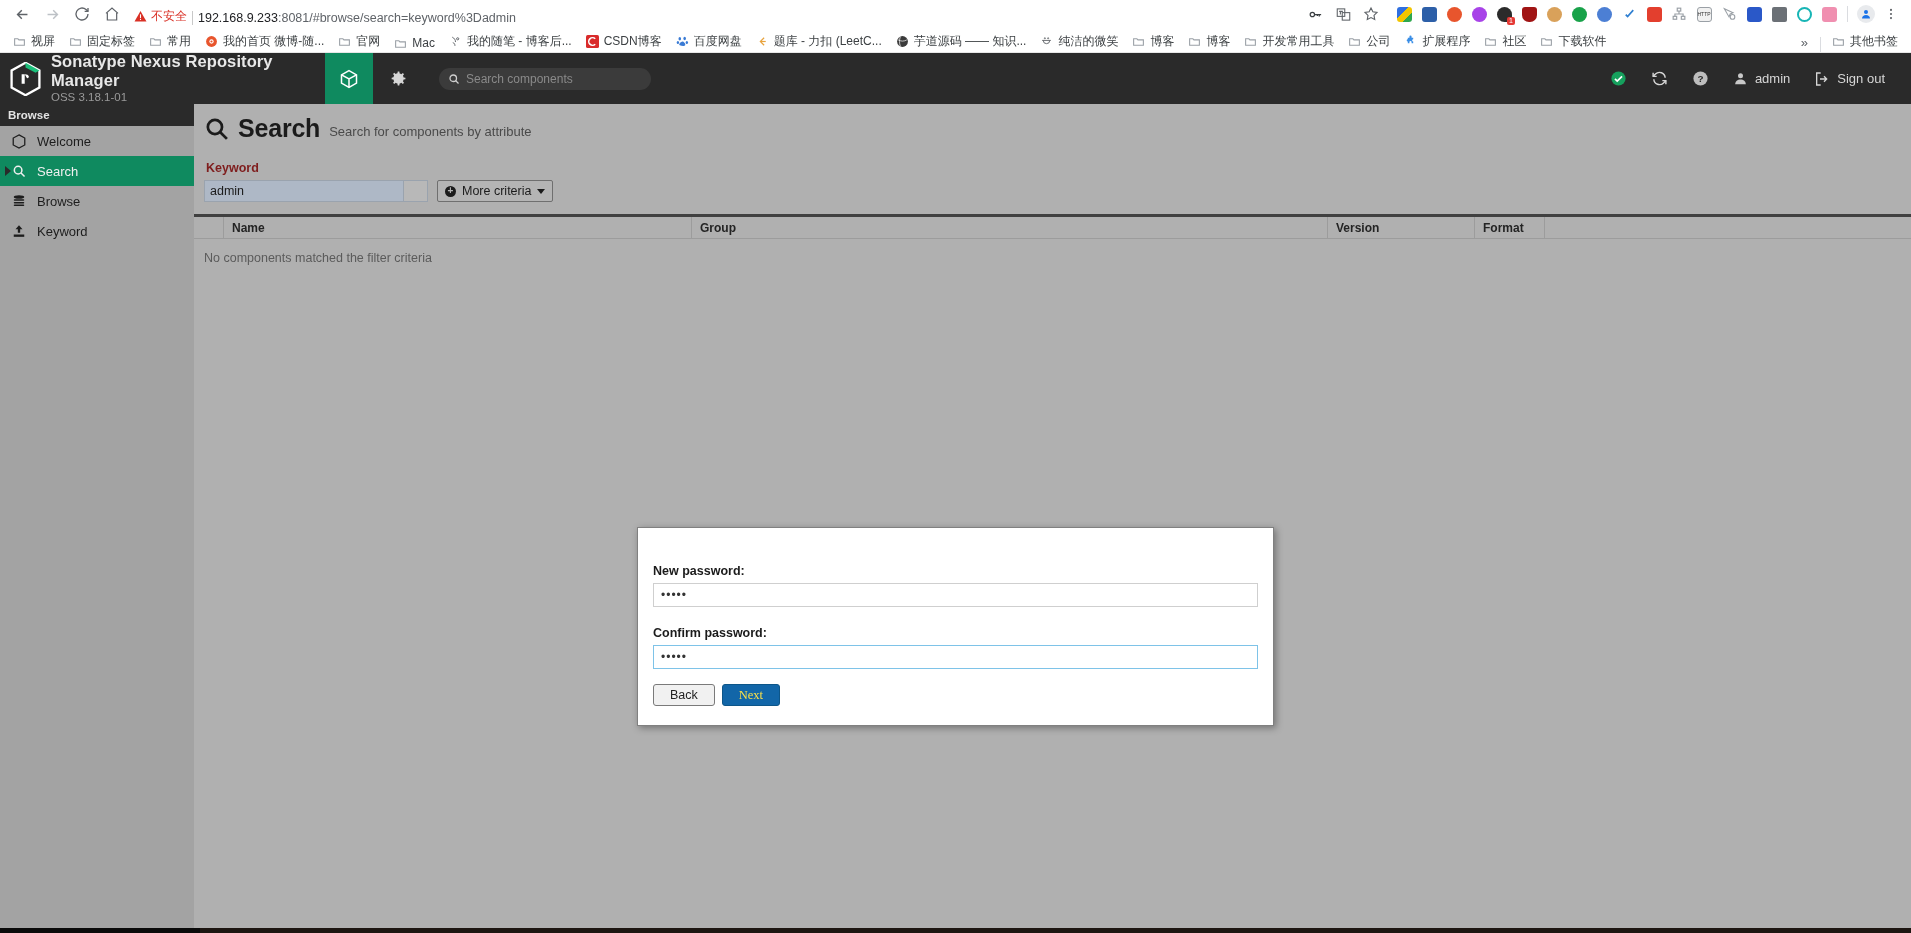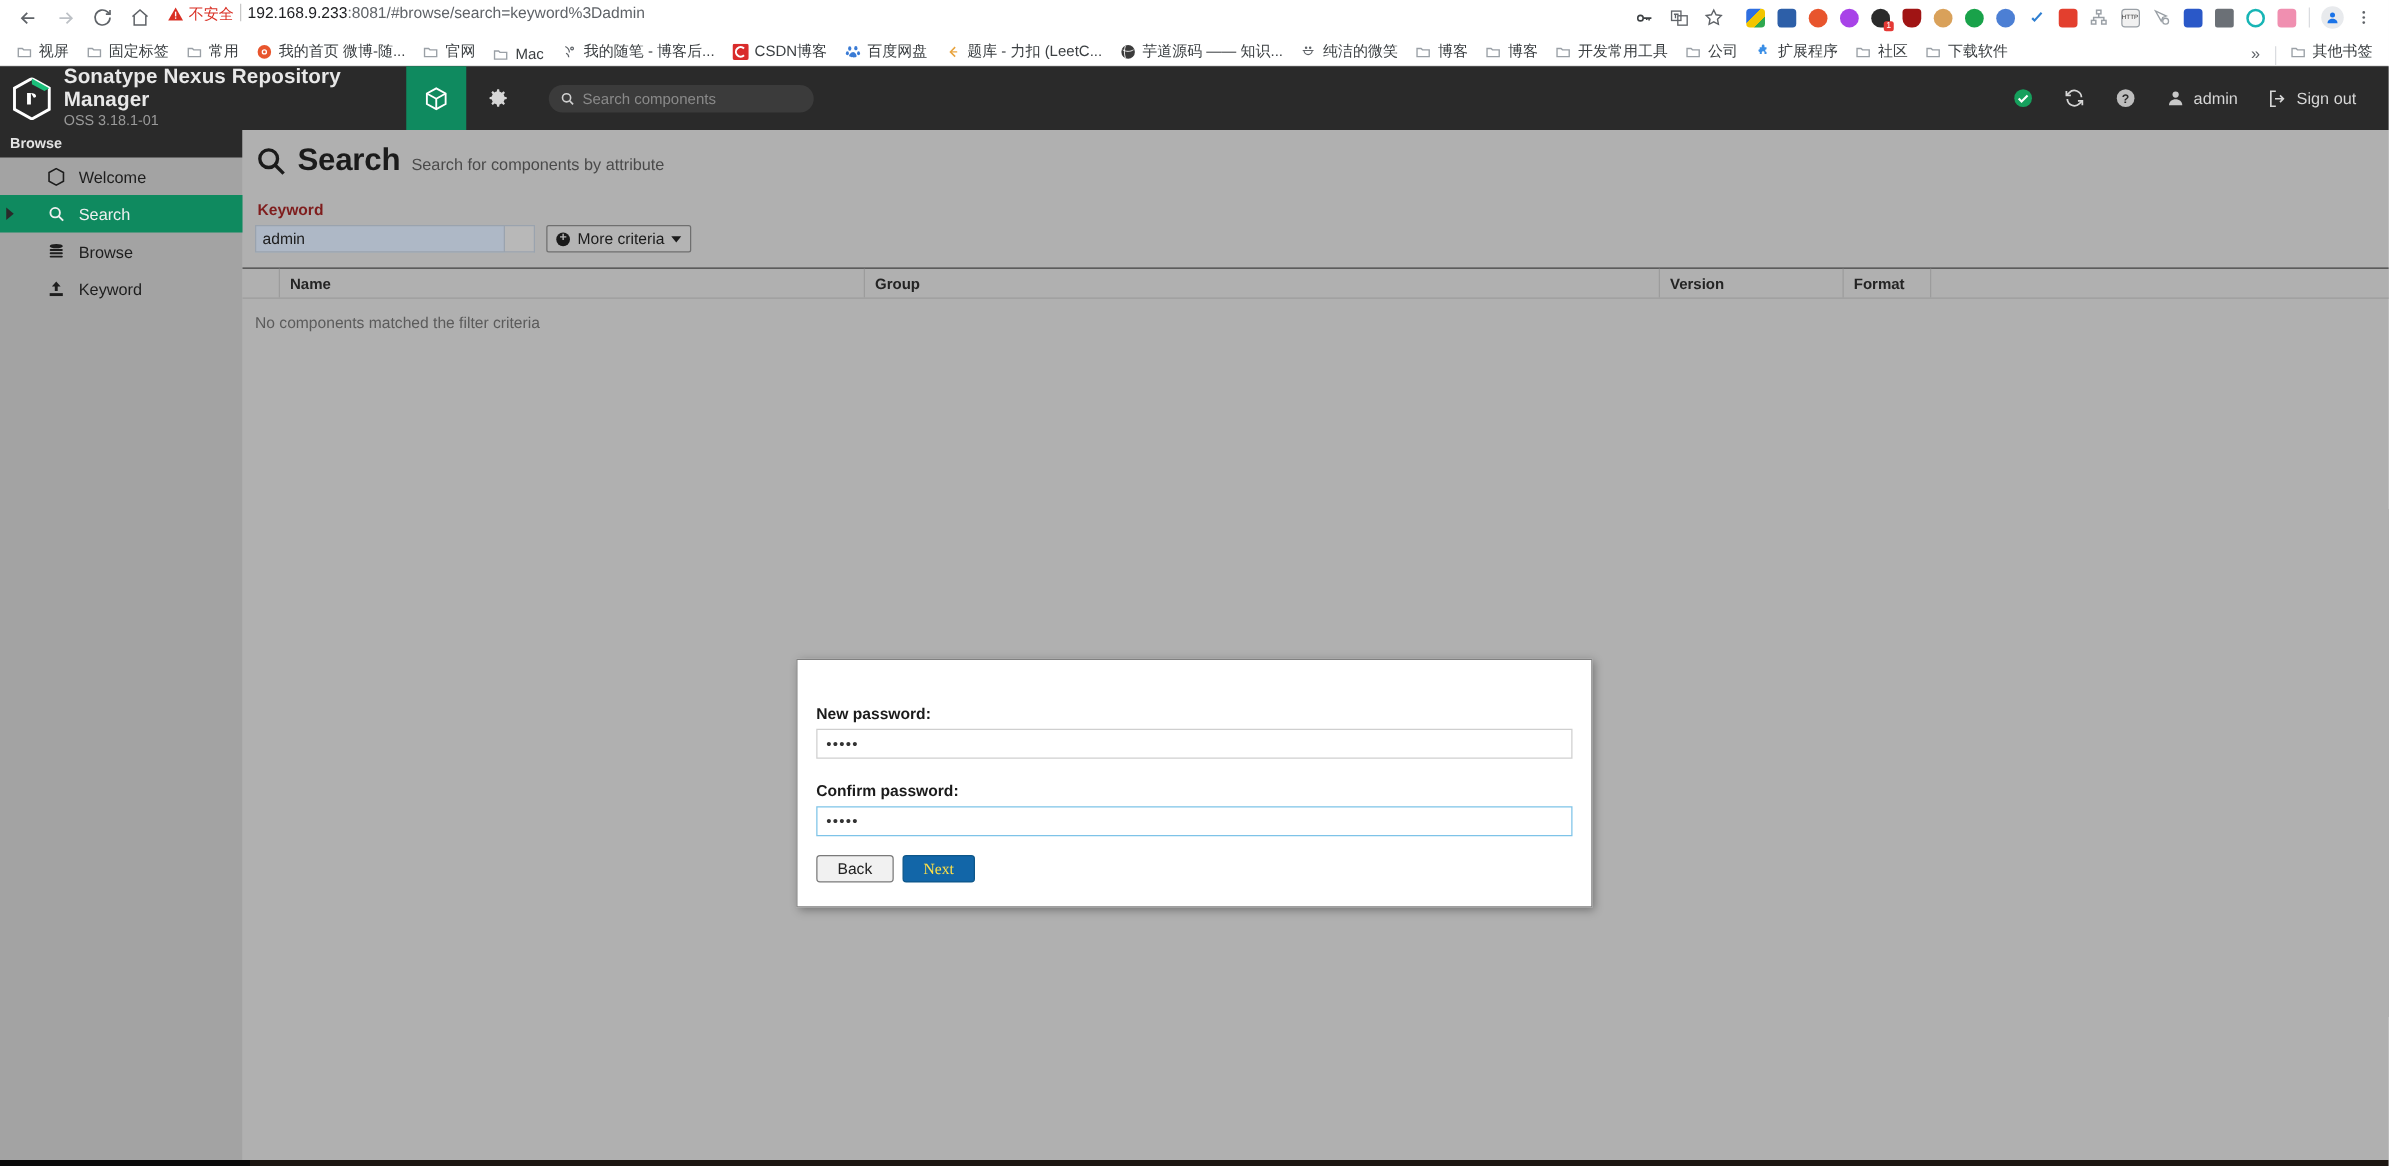--- a/index.html
+++ b/index.html
@@ -18,21 +18,21 @@
     padding: 0 8px; background: #ffffff; gap: 2px;
   }
   .nav-btn {
     width: 28px; height: 24px; display: flex; align-items: center;
     justify-content: center; color: #5f6368; flex: 0 0 auto;
   }
   .nav-btn.disabled { color: #bdc1c6; }
   .nav-btn svg { display: block; }
 
   #omnibox {
-    flex: 1 1 auto; height: 22px; display: flex; align-items: flex-start;
+    flex: 1 1 auto; height: 22px; display: flex; align-items: flex-end;
     margin-left: 6px; gap: 5px; min-width: 0;
   }
   #security-chip {
     display: flex; align-items: center; gap: 4px;
     font-size: 12px; color: #d93025; flex: 0 0 auto;
   }
   #security-chip .warn-tri { display:block; }
   #omnibox-sep { width:1px; height:14px; background:#c8c8c8; flex:0 0 auto; }
   #url-text {
     font-size: 12.5px; color: #202124; white-space: nowrap;
@@ -108,21 +108,21 @@
 
   
   #nx-body { display:flex; height: 824px; }
   #sidebar { width:194px; background:#a3a3a3; flex:0 0 auto; }
   #sb-head {
     height:22px; background:#2a2a2a; color:#e3e3e3; font-size:11.5px;
     font-weight:bold; display:flex; align-items:center; padding-left:8px;
   }
   .sb-item {
     height:30px; display:flex; align-items:center; gap:11px;
-    padding-left:37px; font-size:13px; color:#1d1d1d; position:relative;
+    padding-left:11px; font-size:13px; color:#1d1d1d; position:relative;
   }
   .sb-item.active { background:#0f8a5f; color:#f0f0f0; }
   .sb-item.active .caret {
     position:absolute; left:5px; top:50%; transform:translateY(-50%);
     width:0;height:0;border-top:5px solid transparent;border-bottom:5px solid transparent;
     border-left:6px solid #2a2a2a;
   }
   .sb-item .ico { width:15px; display:flex; align-items:center; justify-content:center; flex:0 0 auto;}
 
   
@@ -141,21 +141,21 @@
   #more-criteria {
     height:22px; background:#b4b4b4; border:1px solid #6f6f6f; border-radius:2px;
     display:flex; align-items:center; gap:6px; padding:0 7px; font-size:12.5px; color:#1b1b1b;
   }
   .mc-plus { width:11px;height:11px;border-radius:50%;background:#1b1b1b;color:#b4b4b4;
     font-size:10px;line-height:10px;text-align:center;font-weight:bold;}
   .mc-dn { width:0;height:0;border-left:4px solid transparent;border-right:4px solid transparent;border-top:5px solid #1b1b1b;}
 
   
   #tbl { margin-top:12px; margin-left:-10px; width:1717px; }
-  #tbl-head { display:flex; height:25px; border-top:1px solid #404040; border-bottom:1px solid #9c9c9c; background:#b0b0b0;}
+  #tbl-head { display:flex; height:25px; border-top:3px solid #404040; border-bottom:1px solid #9c9c9c; background:#b0b0b0;}
   .th { font-size:12px; font-weight:bold; color:#242424; display:flex; align-items:center;
         padding-left:8px; border-right:1px solid #9c9c9c; }
   .th.first { width:30px; padding:0; }
   #tbl-empty { font-size:12.5px; color:#5b5b5b; padding:12px 0 0 10px; }
 
   
   #modal-wrap { position:absolute; left:0; top:0; width:1911px; height:875px; pointer-events:none; }
   #modal {
     position:absolute; left:637px; top:474px; width:637px;
     background:#ffffff; border:1px solid #808080;

